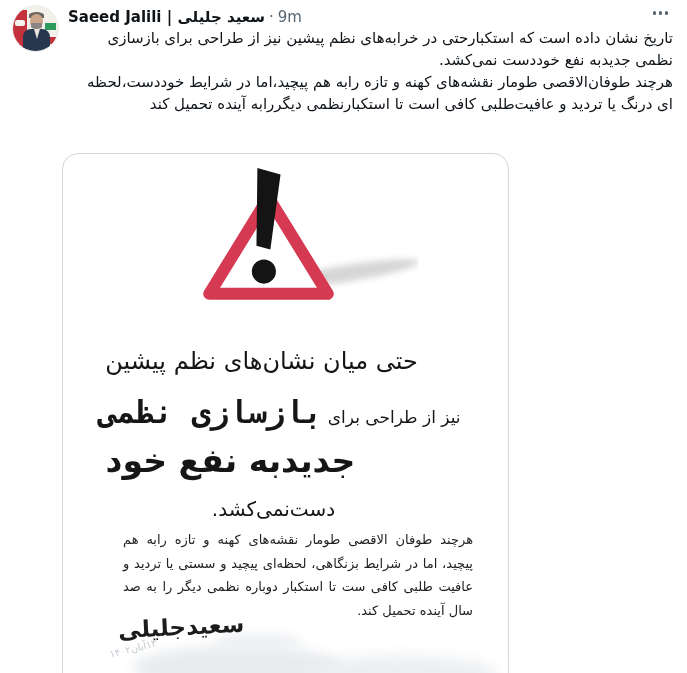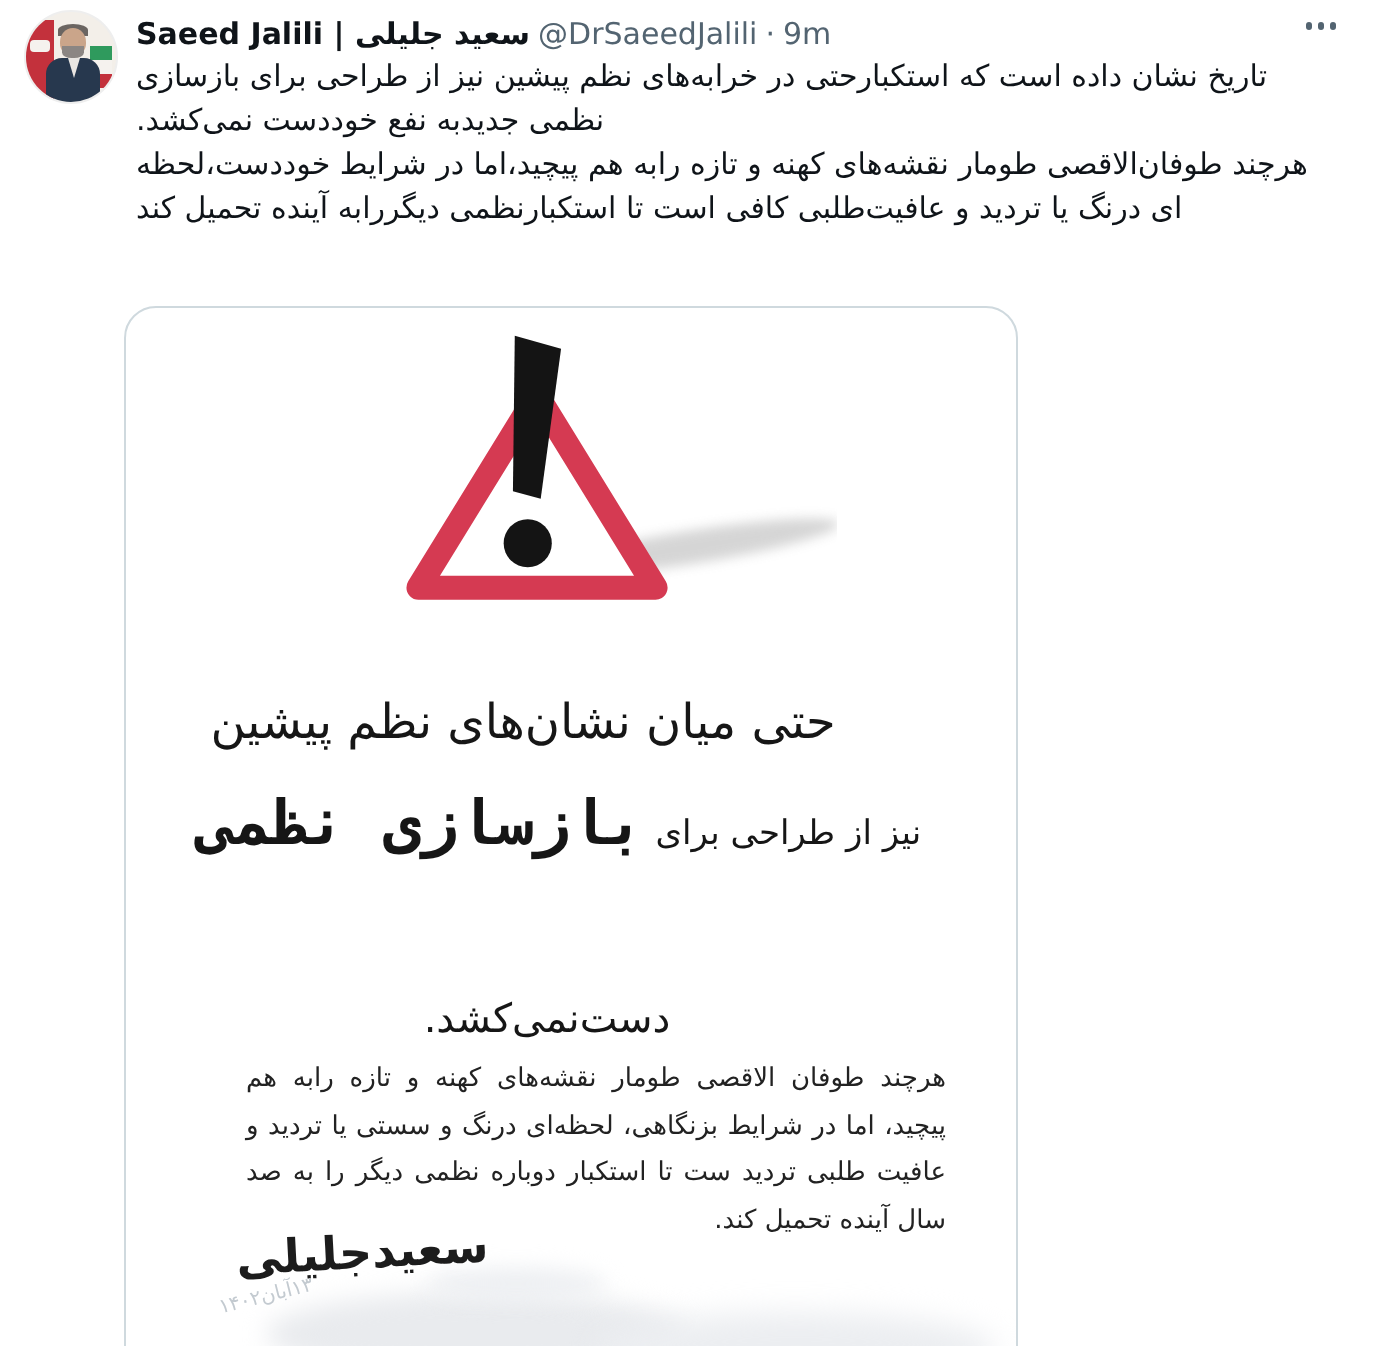--- a/index.html
+++ b/index.html
@@ -31,21 +31,21 @@
   .name{font-weight:bold;color:#0f1419;cursor:pointer;}
   .meta{color:#536471;display:flex;gap:4px;}
   .more{
     position:absolute;right:16px;top:8px;display:flex;gap:2.5px;align-items:center;
     padding:3px;cursor:pointer;
   }
   .more i{width:3.5px;height:3.5px;border-radius:50%;background:#536471;display:block;}
   
   .body-text{
     position:absolute;left:68px;top:27px;width:605px;
-    direction:rtl;text-align:left;font-size:15px;line-height:22px;color:#0f1419;
+    direction:rtl;text-align:right;font-size:15px;line-height:22px;color:#0f1419;
   }
   .body-text p{margin:0;}
   
   .card{
     position:absolute;left:62px;top:153px;width:445px;height:556px;
     background:#fff;border:1px solid #cfd9de;border-radius:16px;
     overflow:hidden;cursor:pointer;
   }
   .card *{pointer-events:none;}
   .warn-svg{position:absolute;top:12px;left:50%;transform:translateX(-47%);}
@@ -78,21 +78,20 @@
   <div class="hair"></div>
   <div class="head"></div>
   <div class="beard"></div>
   <div class="suit"></div>
   <div class="shirt"></div>
 </div>
 
 <div class="header-row">
   <span class="name">Saeed Jalili | سعید جلیلی</span>
   <span class="meta">
-    <span>@DrSaeedJalili</span>
     <span>·</span>
     <span>9m</span>
   </span>
 </div>
 <div class="more">
     <i></i>
     <i></i>
     <i></i>
   </div>
 
@@ -110,23 +109,24 @@
         </filter>
       </defs>
     <ellipse cx="192" cy="116" rx="80" ry="9" fill="#9d9d9d" opacity="0.42" transform="rotate(-9 192 116)" filter="url(#b)"></ellipse>
     <polygon points="108,34 172,138 44,138" fill="#ffffff" stroke="#d53a52" stroke-width="13" stroke-linejoin="round"></polygon>
     <polygon points="96,2 121,9 110,90 95,86" fill="#141414"></polygon>
     <circle cx="103" cy="114" r="13" fill="#141414"></circle>
   </svg>
 
   <div class="pline p2">حتی میان نشان‌های نظم پیشین</div>
   <div class="pline p3"><span>نیز از طراحی برای</span> <span class="big">بازسازی نظمی</span></div>
+  <div class="pline p4">جدیدبه نفع خود</div>
   <div class="pline p5">دست‌نمی‌کشد.</div>
 
-  <div class="ppara">هرچند طوفان الاقصی طومار نقشه‌های کهنه و تازه رابه هم پیچید، اما در شرایط بزنگاهی، لحظه‌ای درنگ و سستی یا تردید و عافیت طلبی تردید ست تا استکبار دوباره نظمی دیگر را به صد سال آینده تحمیل کند.</div>
+  <div class="ppara">هرچند طوفان الاقصی طومار نقشه‌های کهنه و تازه رابه هم پیچید، اما در شرایط بزنگاهی، لحظه‌ای پیچید و سستی یا تردید و عافیت طلبی کافی ست تا استکبار دوباره نظمی دیگر را به صد سال آینده تحمیل کند.</div>
 
   <div class="map-a"></div>
   <div class="map-b"></div>
   <div class="map-c"></div>
 
   <div class="psign">سعیدجلیلی</div>
   <div class="pdate">۱۳آبان۱۴۰۲</div>
 </div>
 
 </body></html>

